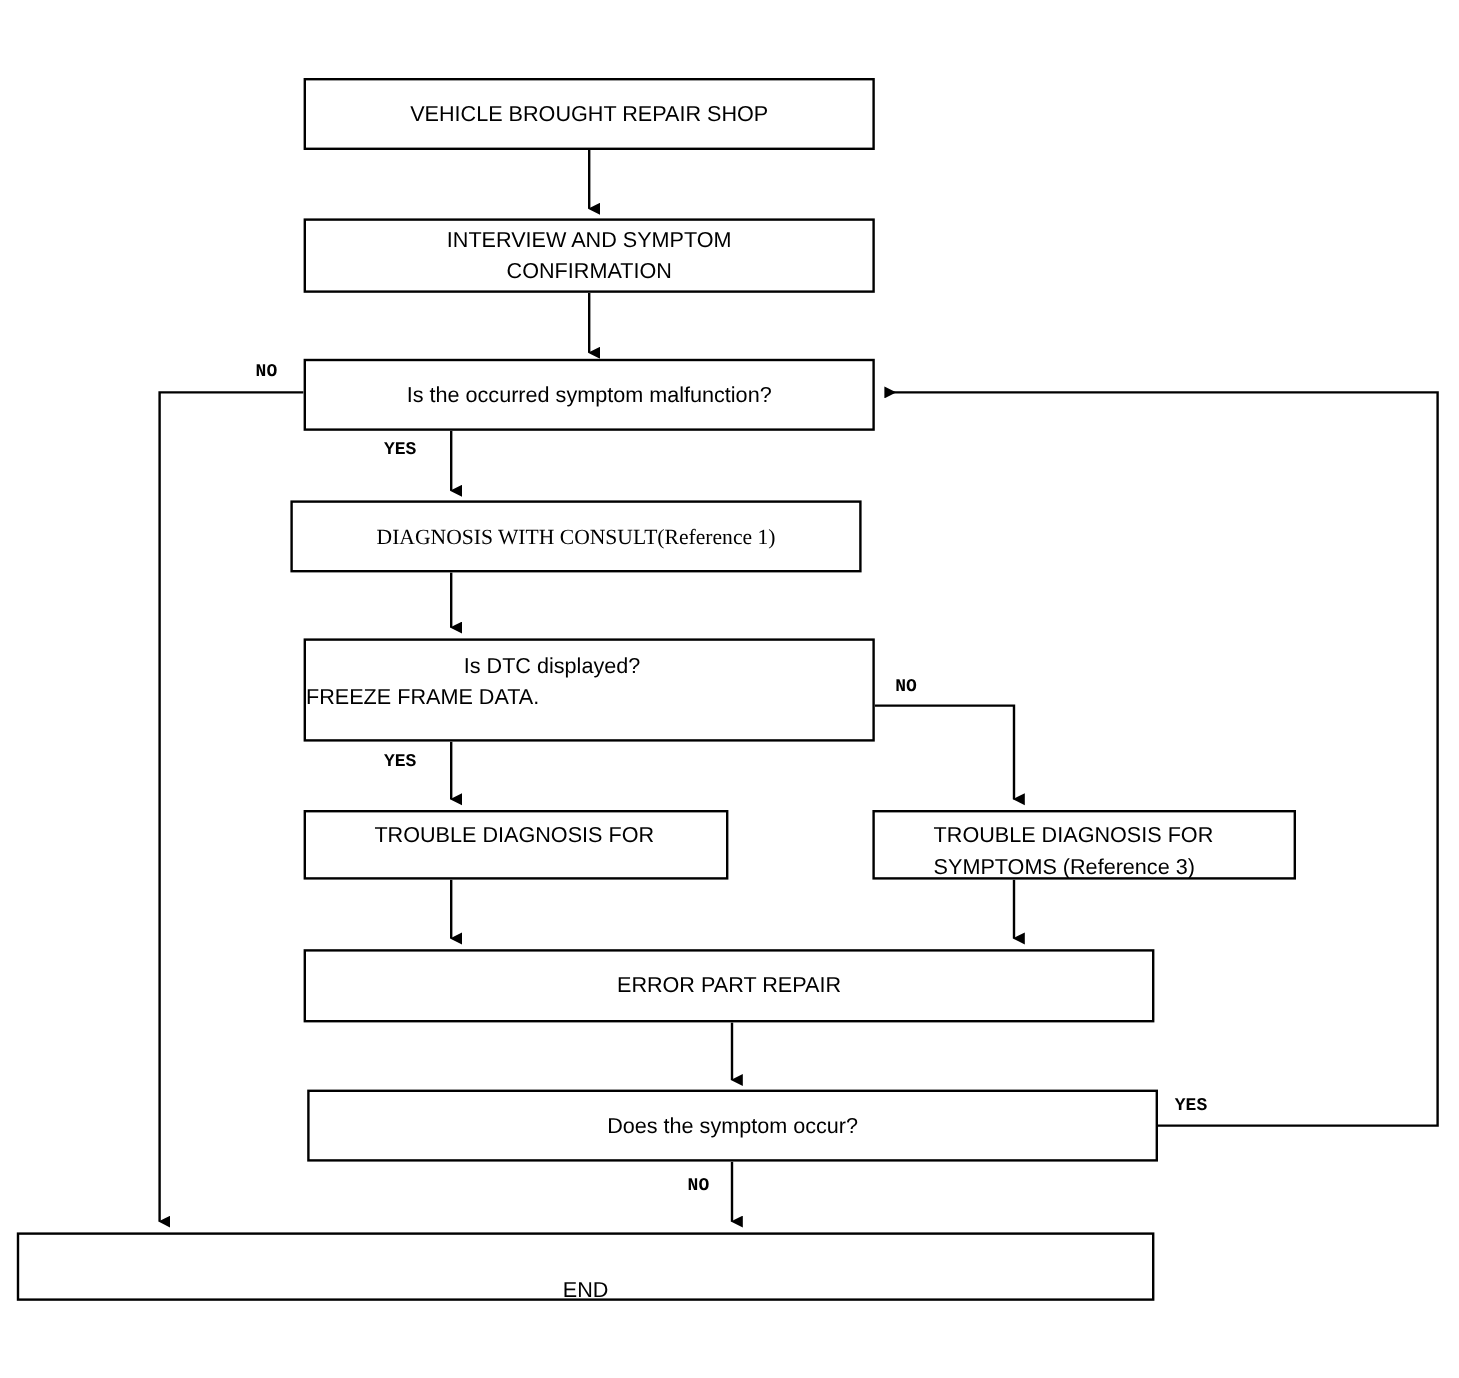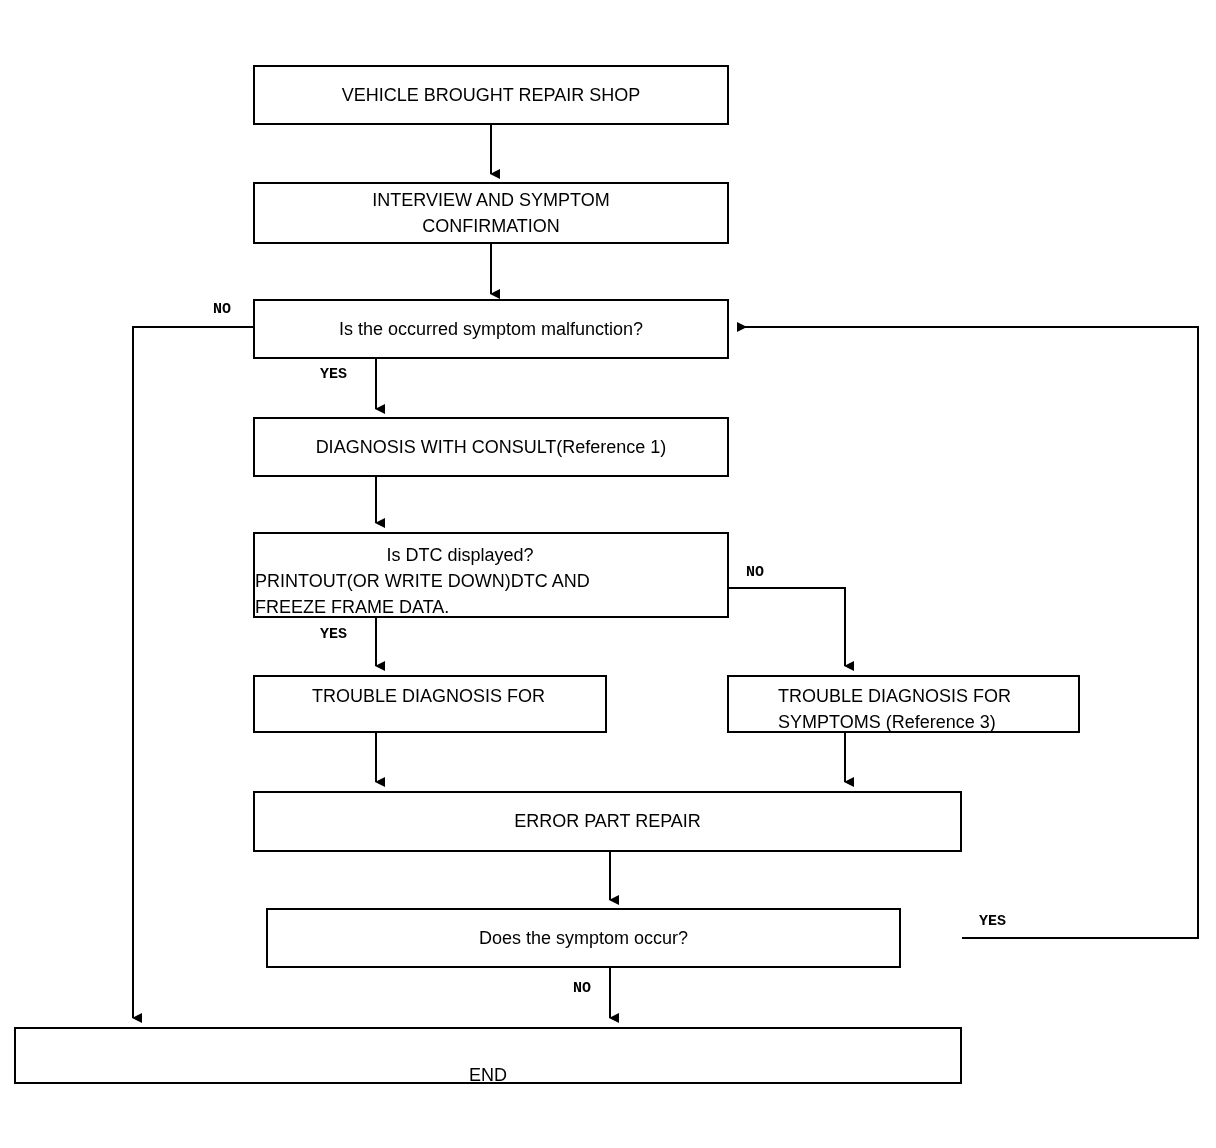--- a/index.html
+++ b/index.html
@@ -110,44 +110,43 @@
     <div>
       <div>INTERVIEW AND SYMPTOM</div>
       <div>CONFIRMATION</div>
     </div>
   </div>
 
   <div class="node-box" style="left:253px; top:299px; width:476px; height:60px;">
     <span>Is the occurred symptom malfunction?</span>
   </div>
 
-  <div class="node-box" style="left:253px; top:417px; width:476px; height:60px;">
+  <div class="node-box" style="left:242px; top:417px; width:476px; height:60px;font-family:Liberation Serif, serif;">
     <span>DIAGNOSIS WITH CONSULT(Reference 1)</span>
   </div>
 
   <div class="node-box leftish" style="left:253px; top:532px; width:476px; height:86px;">
     <div class="line-center">Is DTC displayed?</div>
-    <div>PRINTOUT(OR WRITE DOWN)DTC AND</div>
     <div>FREEZE FRAME DATA.</div>
   </div>
 
   <div class="node-box leftish" style="left:253px; top:675px; width:354px; height:58px; padding-left:57px; padding-top:6px;">
     <div>TROUBLE DIAGNOSIS FOR</div>
   </div>
 
   <div class="node-box leftish" style="left:727px; top:675px; width:353px; height:58px; padding-left:49px; padding-top:6px;">
     <div>TROUBLE DIAGNOSIS FOR</div>
     <div>SYMPTOMS (Reference 3)</div>
   </div>
 
   <div class="node-box" style="left:253px; top:791px; width:709px; height:61px;">
     <span>ERROR PART REPAIR</span>
   </div>
 
-  <div class="node-box" style="left:266px; top:908px; width:635px; height:60px;">
+  <div class="node-box" style="left:256px; top:908px; width:709px; height:60px;">
     <span>Does the symptom occur?</span>
   </div>
 
   <div class="node-box end-box" style="left:14px; top:1027px; width:948px; height:57px;">
     <span>END</span>
   </div>
 
   <div class="edge-label" style="left:213px; top:302px;">NO</div>
 
   <div class="edge-label" style="left:320px; top:367px;">YES</div>

